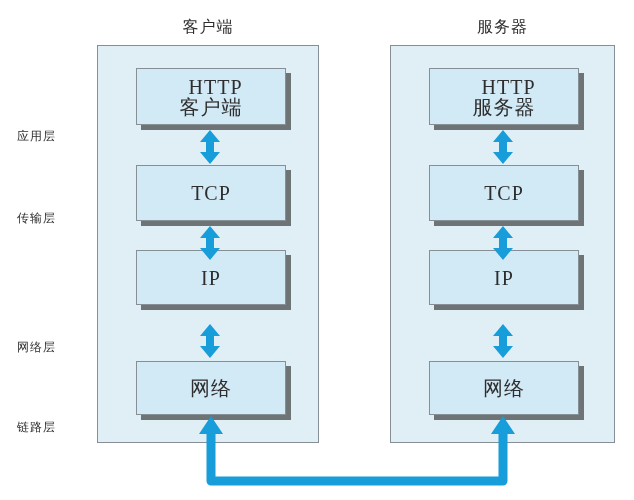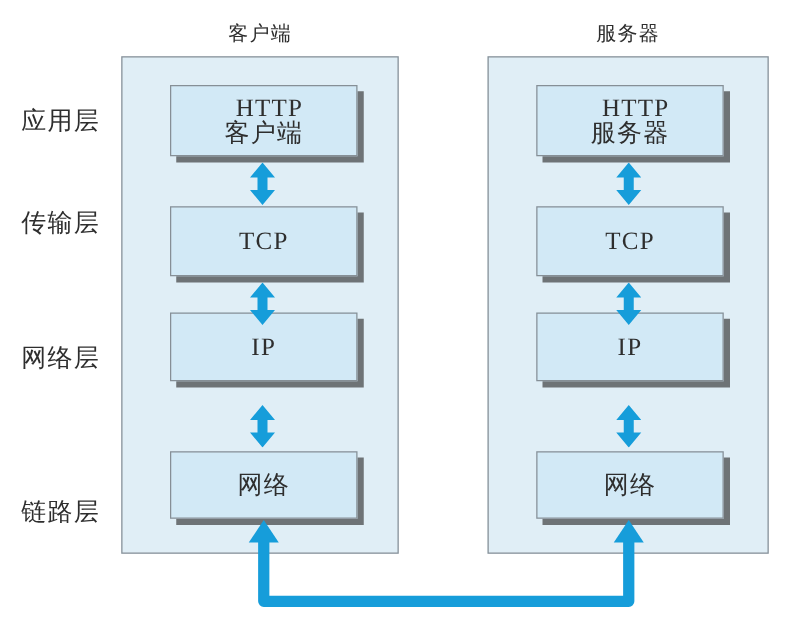--- a/index.html
+++ b/index.html
@@ -2,24 +2,24 @@
 <html style="--arrow-blue: #169dda; --panel-fill: #e0eef6; --box-fill: #d2e9f6; --border-gray: #868f96; --shadow-gray: #6e7376; --text: #2e2e2e;"><head>
 <meta charset="utf-8">
 <style>
   html,body{margin:0;padding:0;background:#fff;}
   .canvas{
     position:relative;width:634px;height:500px;background:#ffffff;
     font-family:"Liberation Sans","DejaVu Sans",sans-serif;
     color:var(--text,#2e2e2e);overflow:hidden;
   }
   .layer-label{
-    position:absolute;left:17px;width:66px;font-size:20px;line-height:18px;
-    letter-spacing:1px;white-space:nowrap;
+    position:absolute;left:17px;width:66px;font-size:12px;line-height:18px;
+    letter-spacing:1px;white-space:nowrap;margin-top:39px;
   }
-  .l0{top:88px}.l1{top:170px}.l2{top:278px}.l3{top:401px}
+  .l0{top:88px}.l1{top:170px}.l2{top:299px}.l3{top:379px}
   .panel-title{position:absolute;top:17px;font-size:16px;letter-spacing:1px;text-align:center;}
   .t-left{left:97px;width:222px}
   .t-right{left:390px;width:225px}
   .panel{
     position:absolute;top:45px;height:396px;
     background:var(--panel-fill,#e0eef6);
     border:1px solid var(--border-gray,#868f96);
   }
   .panel-left{left:97px;width:220px}
   .panel-right{left:390px;width:223px}

